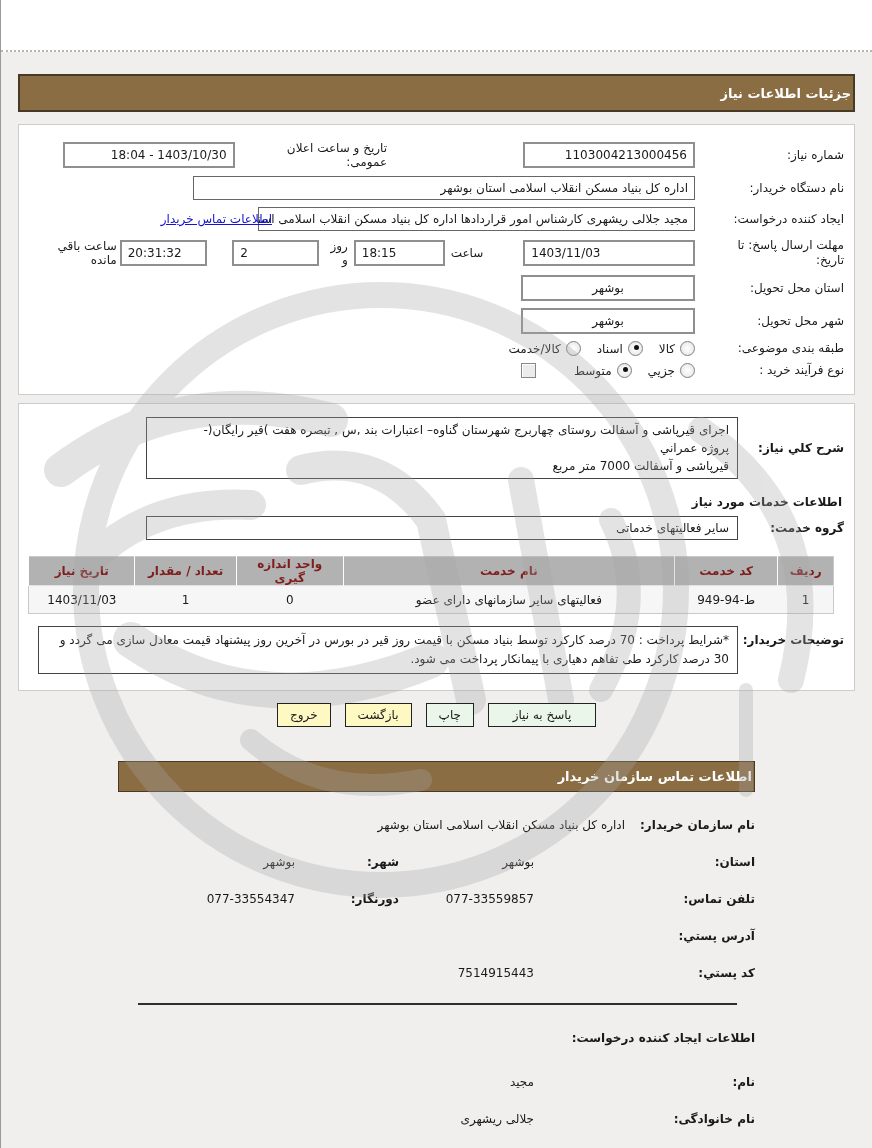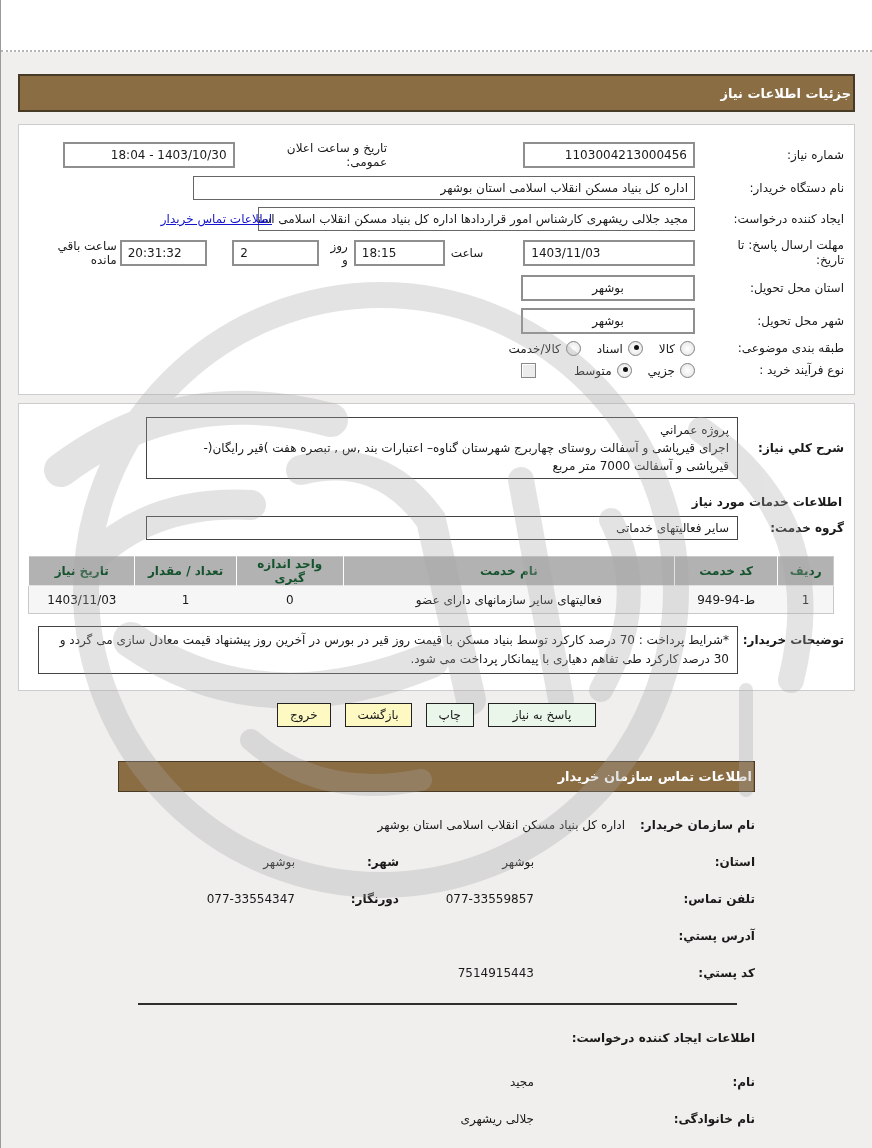--- a/index.html
+++ b/index.html
@@ -63,21 +63,21 @@
     border:1px solid #444;background:#fff;width:592px;min-height:58px;
     padding:3px 8px;line-height:18px;text-align:right;box-sizing:border-box;
   }
   .sectionheading{font-weight:bold;margin:16px 2px 6px;}
   .groupbox{border:1px solid #444;background:#fff;width:592px;height:24px;display:flex;align-items:center;padding:0 8px;box-sizing:border-box;}
   table.svc{
     border-collapse:collapse;margin:16px 10px 0 9px;width:806px;
     border:1px solid #c9c9c9;background:#f6f6f6;
   }
   table.svc th{
-    background:#b2b2b2;color:#14532d;font-weight:bold;font-size:12px;height:24px;
+    background:#b2b2b2;color:#7f1d1d;font-weight:bold;font-size:12px;height:24px;
     border-left:1px solid #fdfdfd;padding:0 4px;text-align:center;
   }
   table.svc td{height:27px;text-align:center;padding:0 4px;border-top:1px solid #e2e2e2;}
   .col-radif{width:48px;}
   .col-code{width:98px;}
   .col-name{width:348px;}
   .col-unit{width:104px;}
   .col-qty{width:98px;}
   .col-date{width:100px;}
   .notesbox{
@@ -235,22 +235,22 @@
     </div>
   </div>
 
 </div>
 
 <div class="panel panel2">
 
   <div class="frow" style="align-items:center;margin-top:4px;">
     <div class="flabel2">شرح کلي نیاز:</div>
     <div class="descbox">
+      <div>اجرای قیرپاشی و آسفالت روستای چهاربرج شهرستان گناوه– اعتبارات بند ,س , تبصره هفت )قیر رایگان(-</div>
       <div>پروژه عمراني</div>
-      <div>اجرای قیرپاشی و آسفالت روستای چهاربرج شهرستان گناوه– اعتبارات بند ,س , تبصره هفت )قیر رایگان(-</div>
       <div>قیرپاشی و آسفالت 7000 متر مربع</div>
     </div>
   </div>
 
   <div class="sectionheading">اطلاعات خدمات مورد نیاز</div>
 
   <div class="frow">
     <div class="flabel2">گروه خدمت:</div>
     <div class="groupbox">
       <span>سایر فعالیتهای خدماتی</span>

